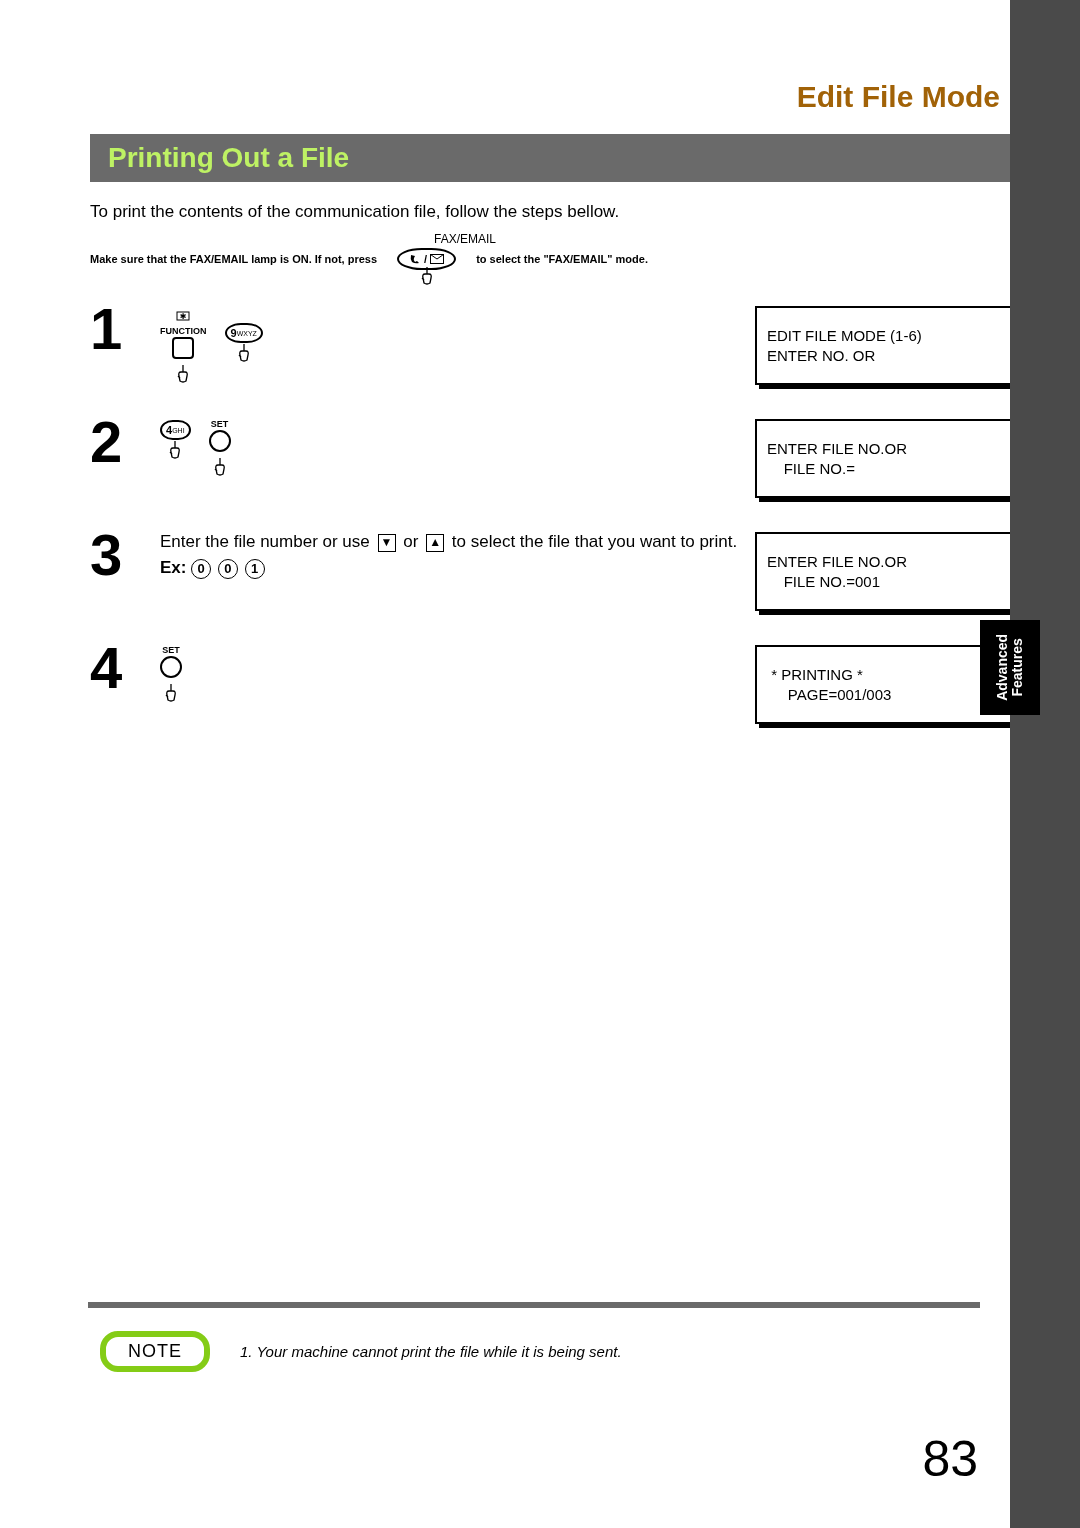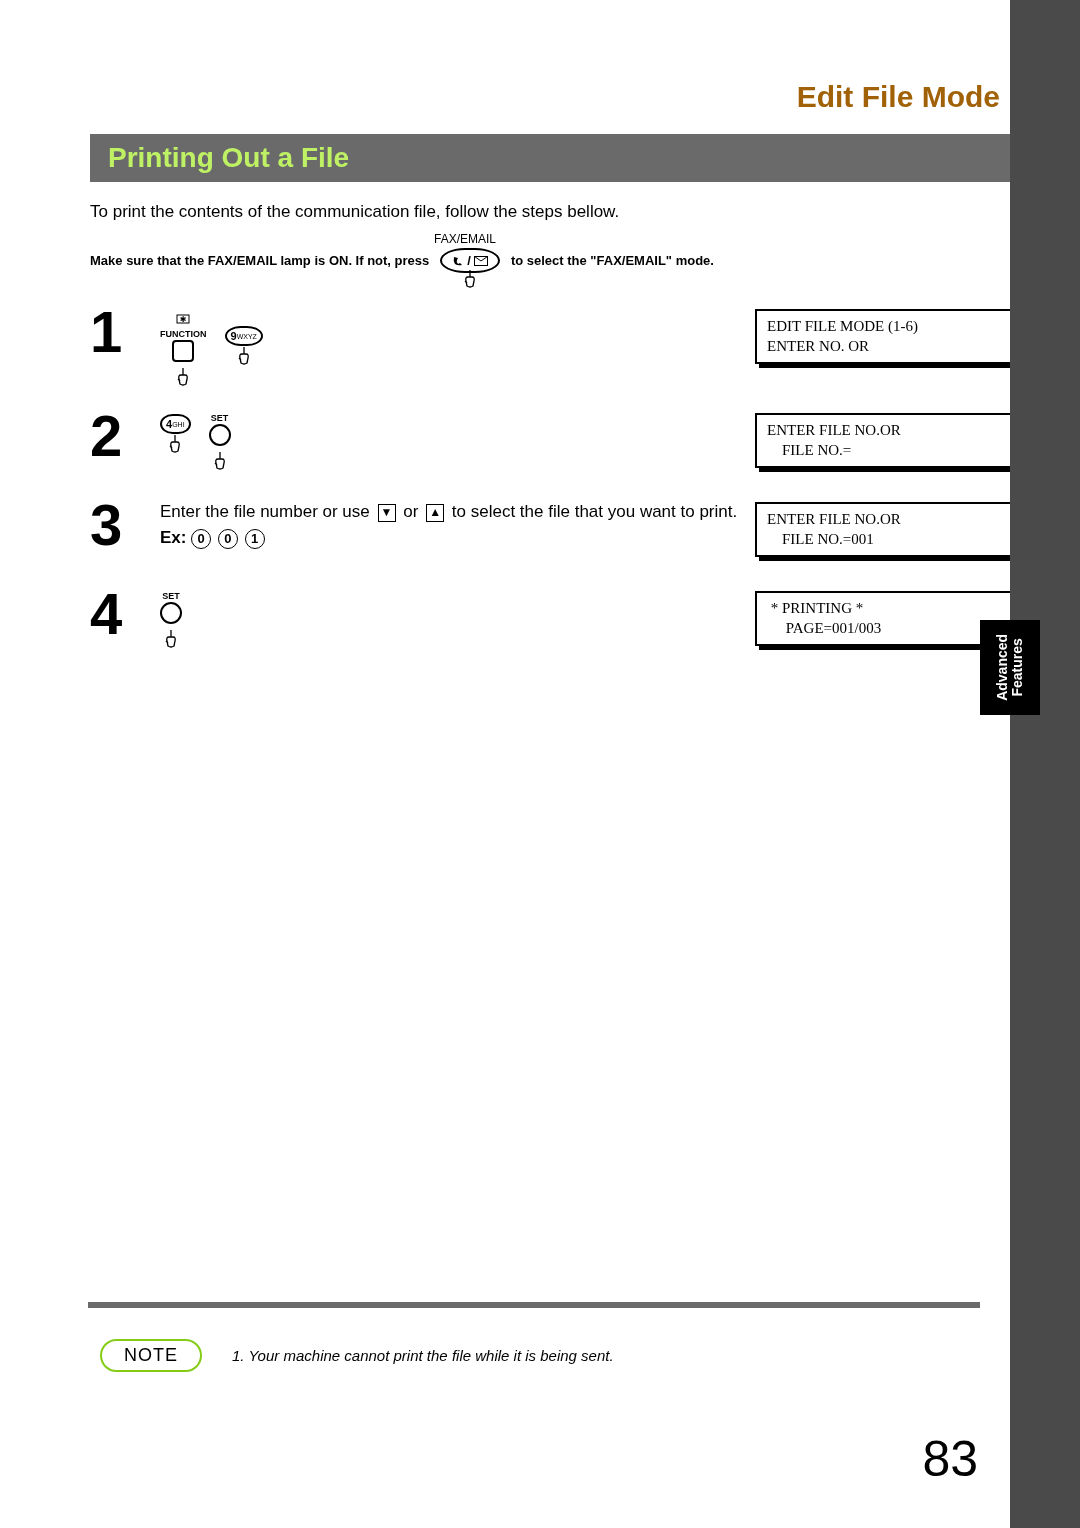--- a/index.html
+++ b/index.html
@@ -70,24 +70,24 @@
   .fax-email-label {
     text-align: center;
     font-size: 12px;
     margin-left: 340px;
     margin-bottom: 2px;
     width: 70px;
   }
   .make-sure-row {
     display: flex;
     align-items: center;
-    font-size: 13px;
+    font-size: 11px;
     font-weight: bold;
     margin-bottom: 30px;
-    gap: 5px;
+    gap: 14px;
     text-align: right;
   }
   .oval-btn {
     border: 2px solid #000;
     border-radius: 50%/60%;
     padding: 2px 6px;
     display: inline-flex;
     align-items: center;
     gap: 3px;
     position: relative;
@@ -121,22 +121,22 @@
     font-size: 17px;
   }
   .display-col {
     width: 265px;
     flex-shrink: 0;
     padding-top: 6px;
   }
   .lcd {
     border: 2px solid #000;
     box-shadow: 4px 4px 0 #000;
-    padding: 6px 10px;
-    font-family: Liberation Serif, serif;
+    padding: 18px 10px;
+    font-family: Liberation Sans, sans-serif;
     font-size: 15px;
     white-space: pre;
     line-height: 1.3;
     margin-bottom: 8px;
   }
   .btn-row {
     display: flex;
     align-items: flex-start;
     gap: 18px;
   }
@@ -208,21 +208,21 @@
   }
   .note-row {
     position: absolute;
     left: 100px;
     bottom: 156px;
     display: flex;
     align-items: center;
     gap: 30px;
   }
   .note-pill {
-    border: 2px solid #84cc16;
+    border: 6px solid #84cc16;
     border-radius: 18px;
     padding: 4px 22px;
     font-size: 18px;
     letter-spacing: 1px;
   }
   .note-text { font-size: 15px; font-style: italic; }
   .page-num {
     position: absolute;
     right: 102px;
     bottom: 40px;

